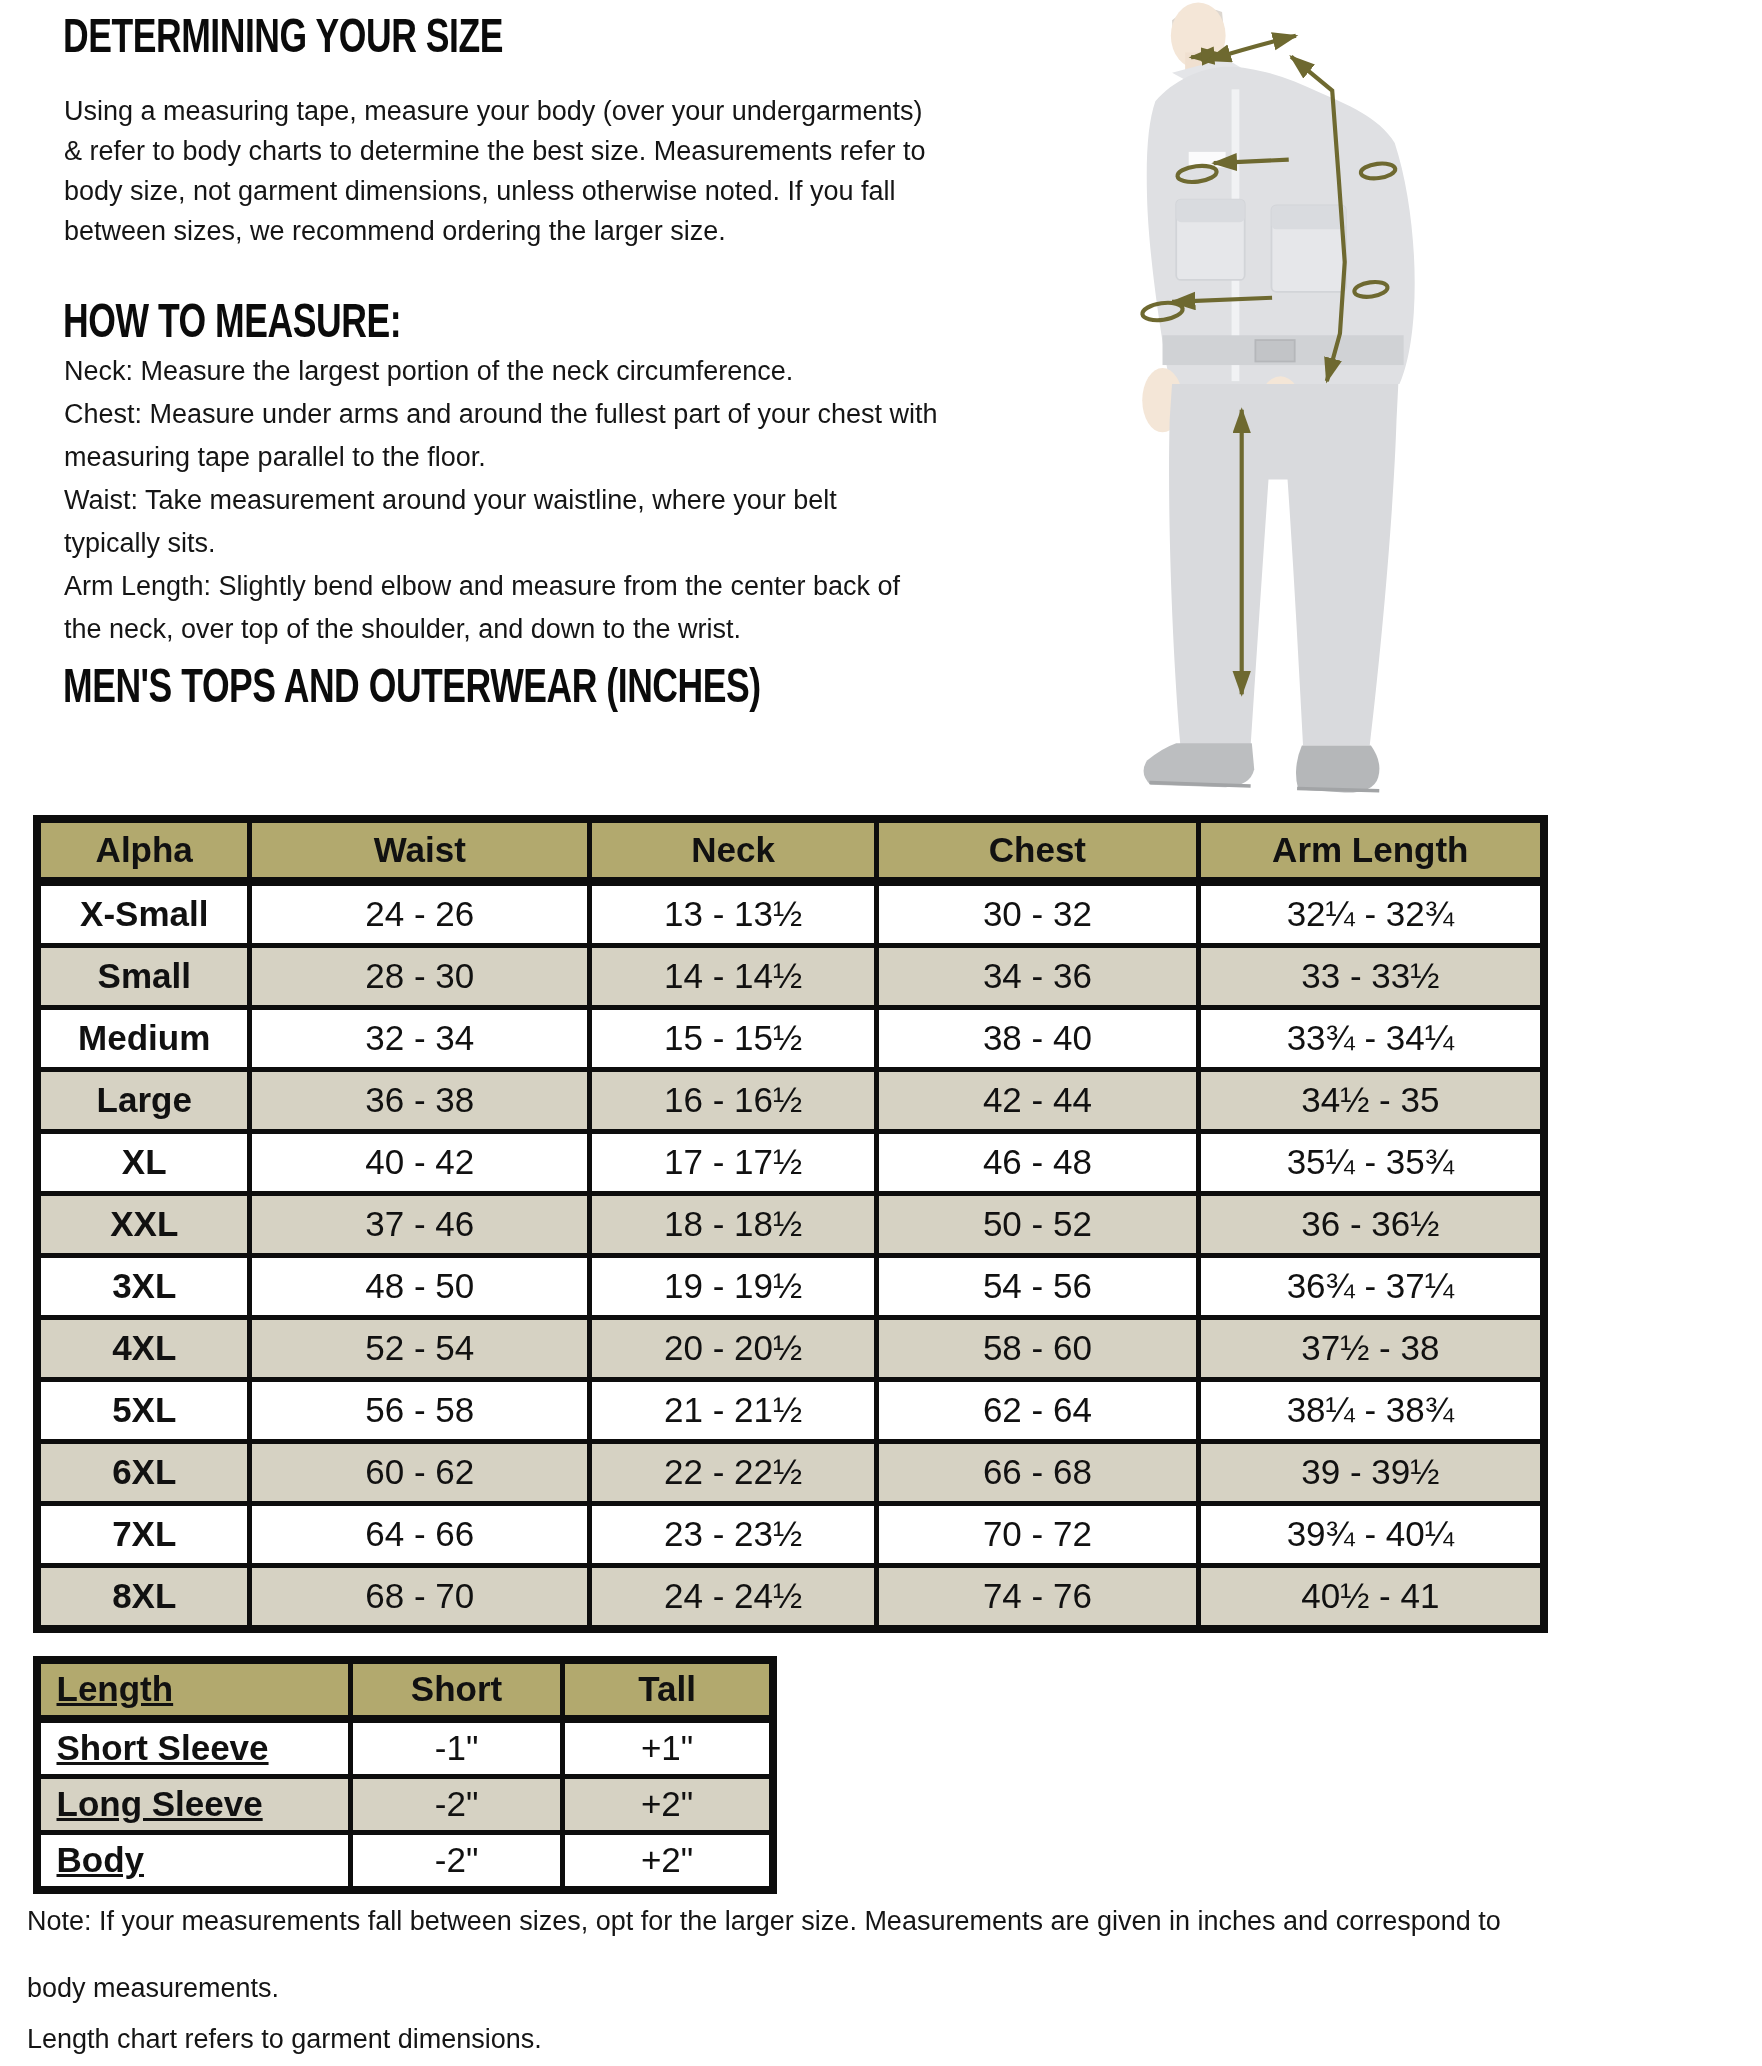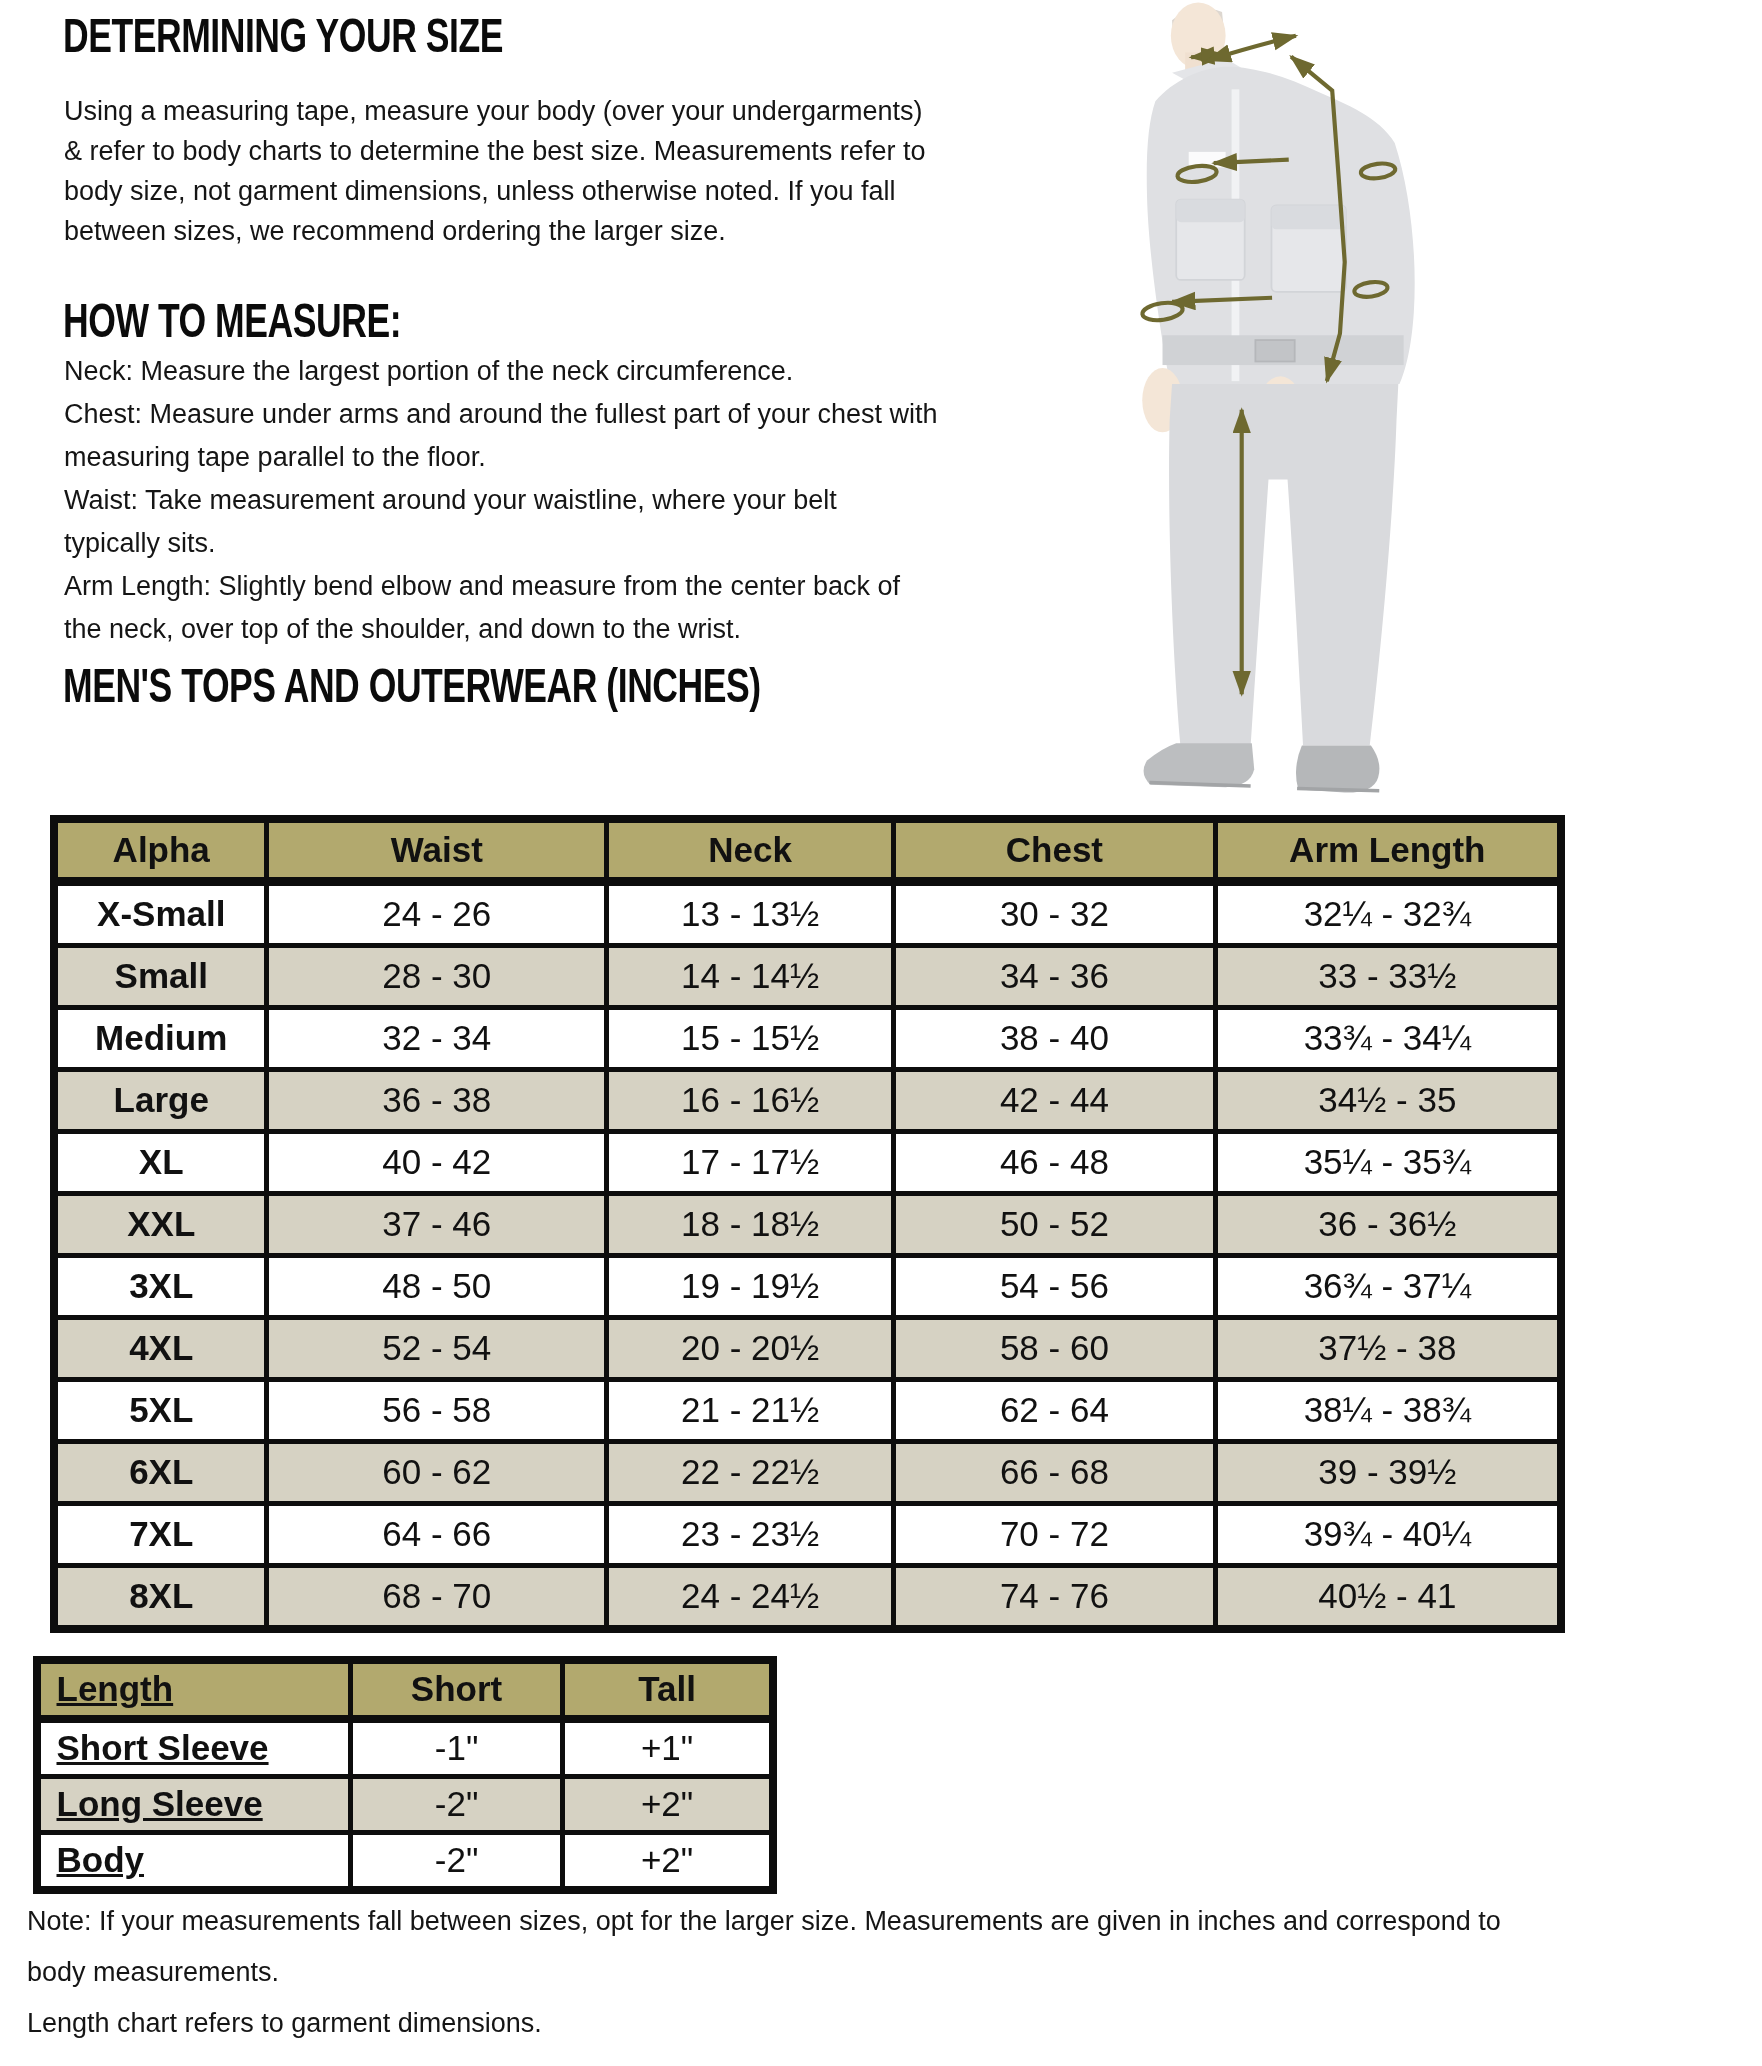--- a/index.html
+++ b/index.html
@@ -18,28 +18,28 @@
 
   
   table.sz{border-collapse:collapse;table-layout:fixed;background:#fff;
            border:8.3px solid #0d0d0d;font-size:35px;color:#111;}
   table.sz th,table.sz td{border:5.4px solid #0d0d0d;text-align:center;vertical-align:middle;
            padding:0 6px;line-height:1.05;overflow:hidden;}
   table.sz thead th{background:#b2a96e;font-weight:bold;height:54px;border-bottom:9.5px solid #0d0d0d;}
   table.sz tbody td{height:57px;font-weight:normal;}
   table.sz tbody td:first-child{font-weight:bold;}
   table.sz tbody tr:nth-child(even){background:#d6d2c3;}
-  #main-size-table{position:absolute;left:33px;top:815px;width:1515px;margin-left:17px;}
+  #main-size-table{position:absolute;left:33px;top:815px;width:1515px;}
   #length-table{position:absolute;left:33px;top:1656px;width:744px;}
   #length-table thead th{height:51px;border-bottom:8.3px solid #0d0d0d;}
   #length-table tbody td{height:51px;}
   #length-table .colL{text-align:left;padding-left:15.5px;text-decoration:underline;}
 
   .notes{position:absolute;left:27px;top:1904px;font-size:27px;color:#151515;}
-  .notes .n1{line-height:35px;margin-bottom:16px;white-space:nowrap;}
+  .notes .n1{line-height:35px;margin-bottom:32px;white-space:nowrap;}
   .notes .n2{line-height:35px;margin-bottom:15.5px;}
   .notes .n3{line-height:35px;}
 
   .figure-wrap{position:absolute;left:1072px;top:0;width:393px;height:798px;}
 </style>
 </head>
 <body>
 
 <div class="page">
 

